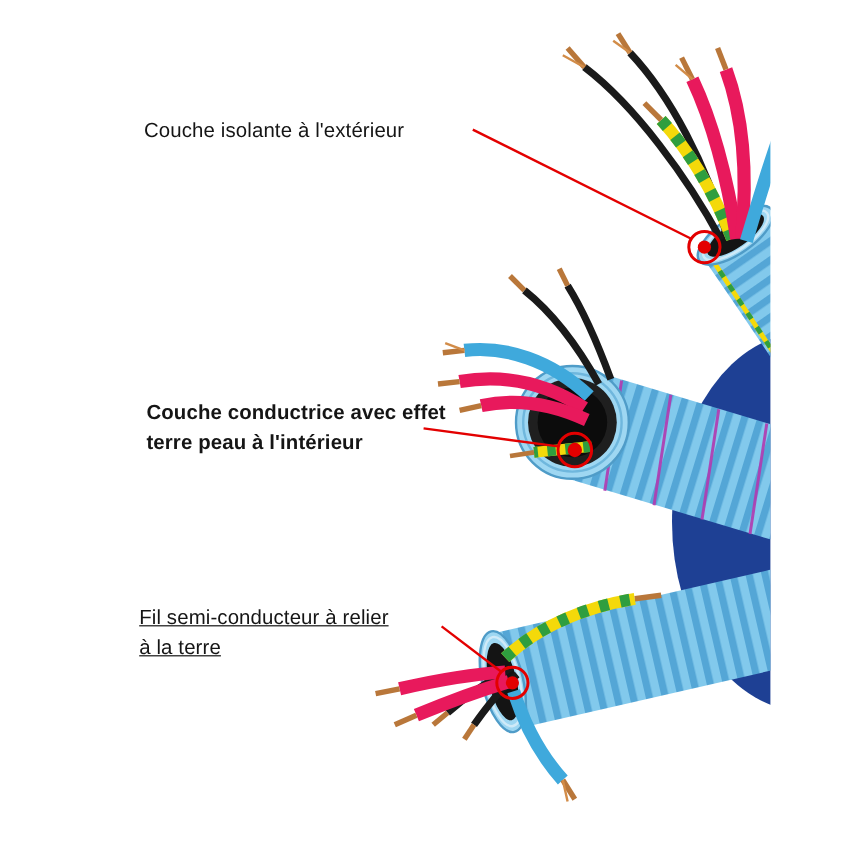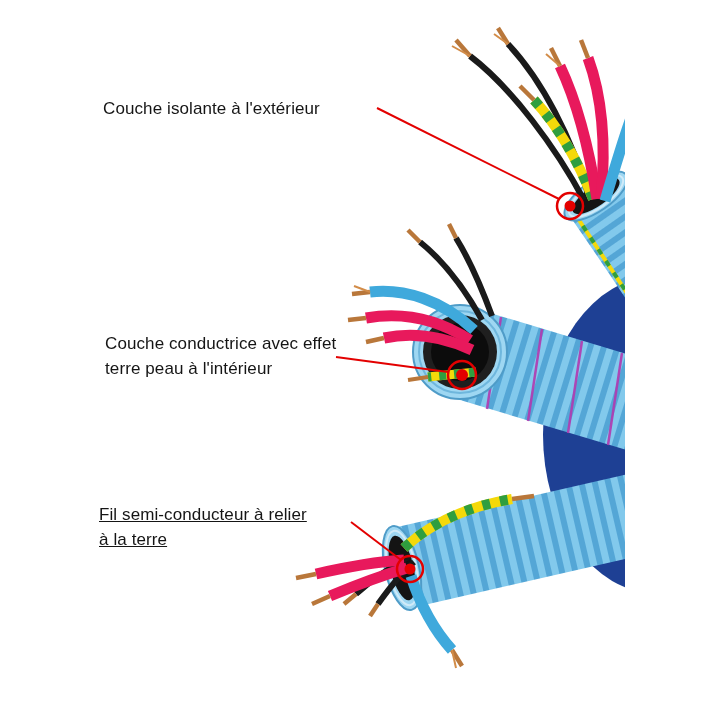--- a/index.html
+++ b/index.html
@@ -1,18 +1,18 @@
 <!DOCTYPE html>
 <html><head>
 <meta charset="utf-8">
 <style>
   * { box-sizing: border-box; margin: 0; padding: 0; }
   html, body { width: 720px; height: 720px; background: #ffffff; }
   body { font-family: "Liberation Sans", sans-serif; }
-  .stage { position: relative; width: 625px; height: 720px; background: #ffffff; overflow: hidden; }
+  .stage { position: relative; width: 625px; height: 720px; background: #ffffff; overflow: hidden; margin-left: 17px; }
   .stage svg { position: absolute; left: 0; top: 0; }
   .callout {
     position: absolute;
     font-size: 17px;
     line-height: 25px;
     color: #151515;
     white-space: nowrap;
     letter-spacing: 0.1px;
   }
 </style>
@@ -163,21 +163,21 @@
       <line x1="351" y1="522" x2="401" y2="560" stroke-width="2"></line>
       <circle cx="410" cy="569" r="13" fill="none" stroke-width="2.5"></circle>
       <circle cx="410" cy="569" r="5.5" fill="#e30000" stroke="none"></circle>
     </g>
   </svg>
 
   <div class="callout" style="left:103px; top:96px;">
     <div>Couche isolante à l'extérieur</div>
   </div>
 
-  <div class="callout" style="left:105px; top:331px;">
+  <div class="callout" style="left:105px; top:331px;font-weight:bold;">
     <div>Couche conductrice avec effet</div>
     <div>terre peau à l'intérieur</div>
   </div>
 
   <div class="callout" style="left:99px; top:502px;text-decoration:underline;">
     <div>Fil semi-conducteur à relier</div>
     <div>à la terre</div>
   </div>
 
 </div>

